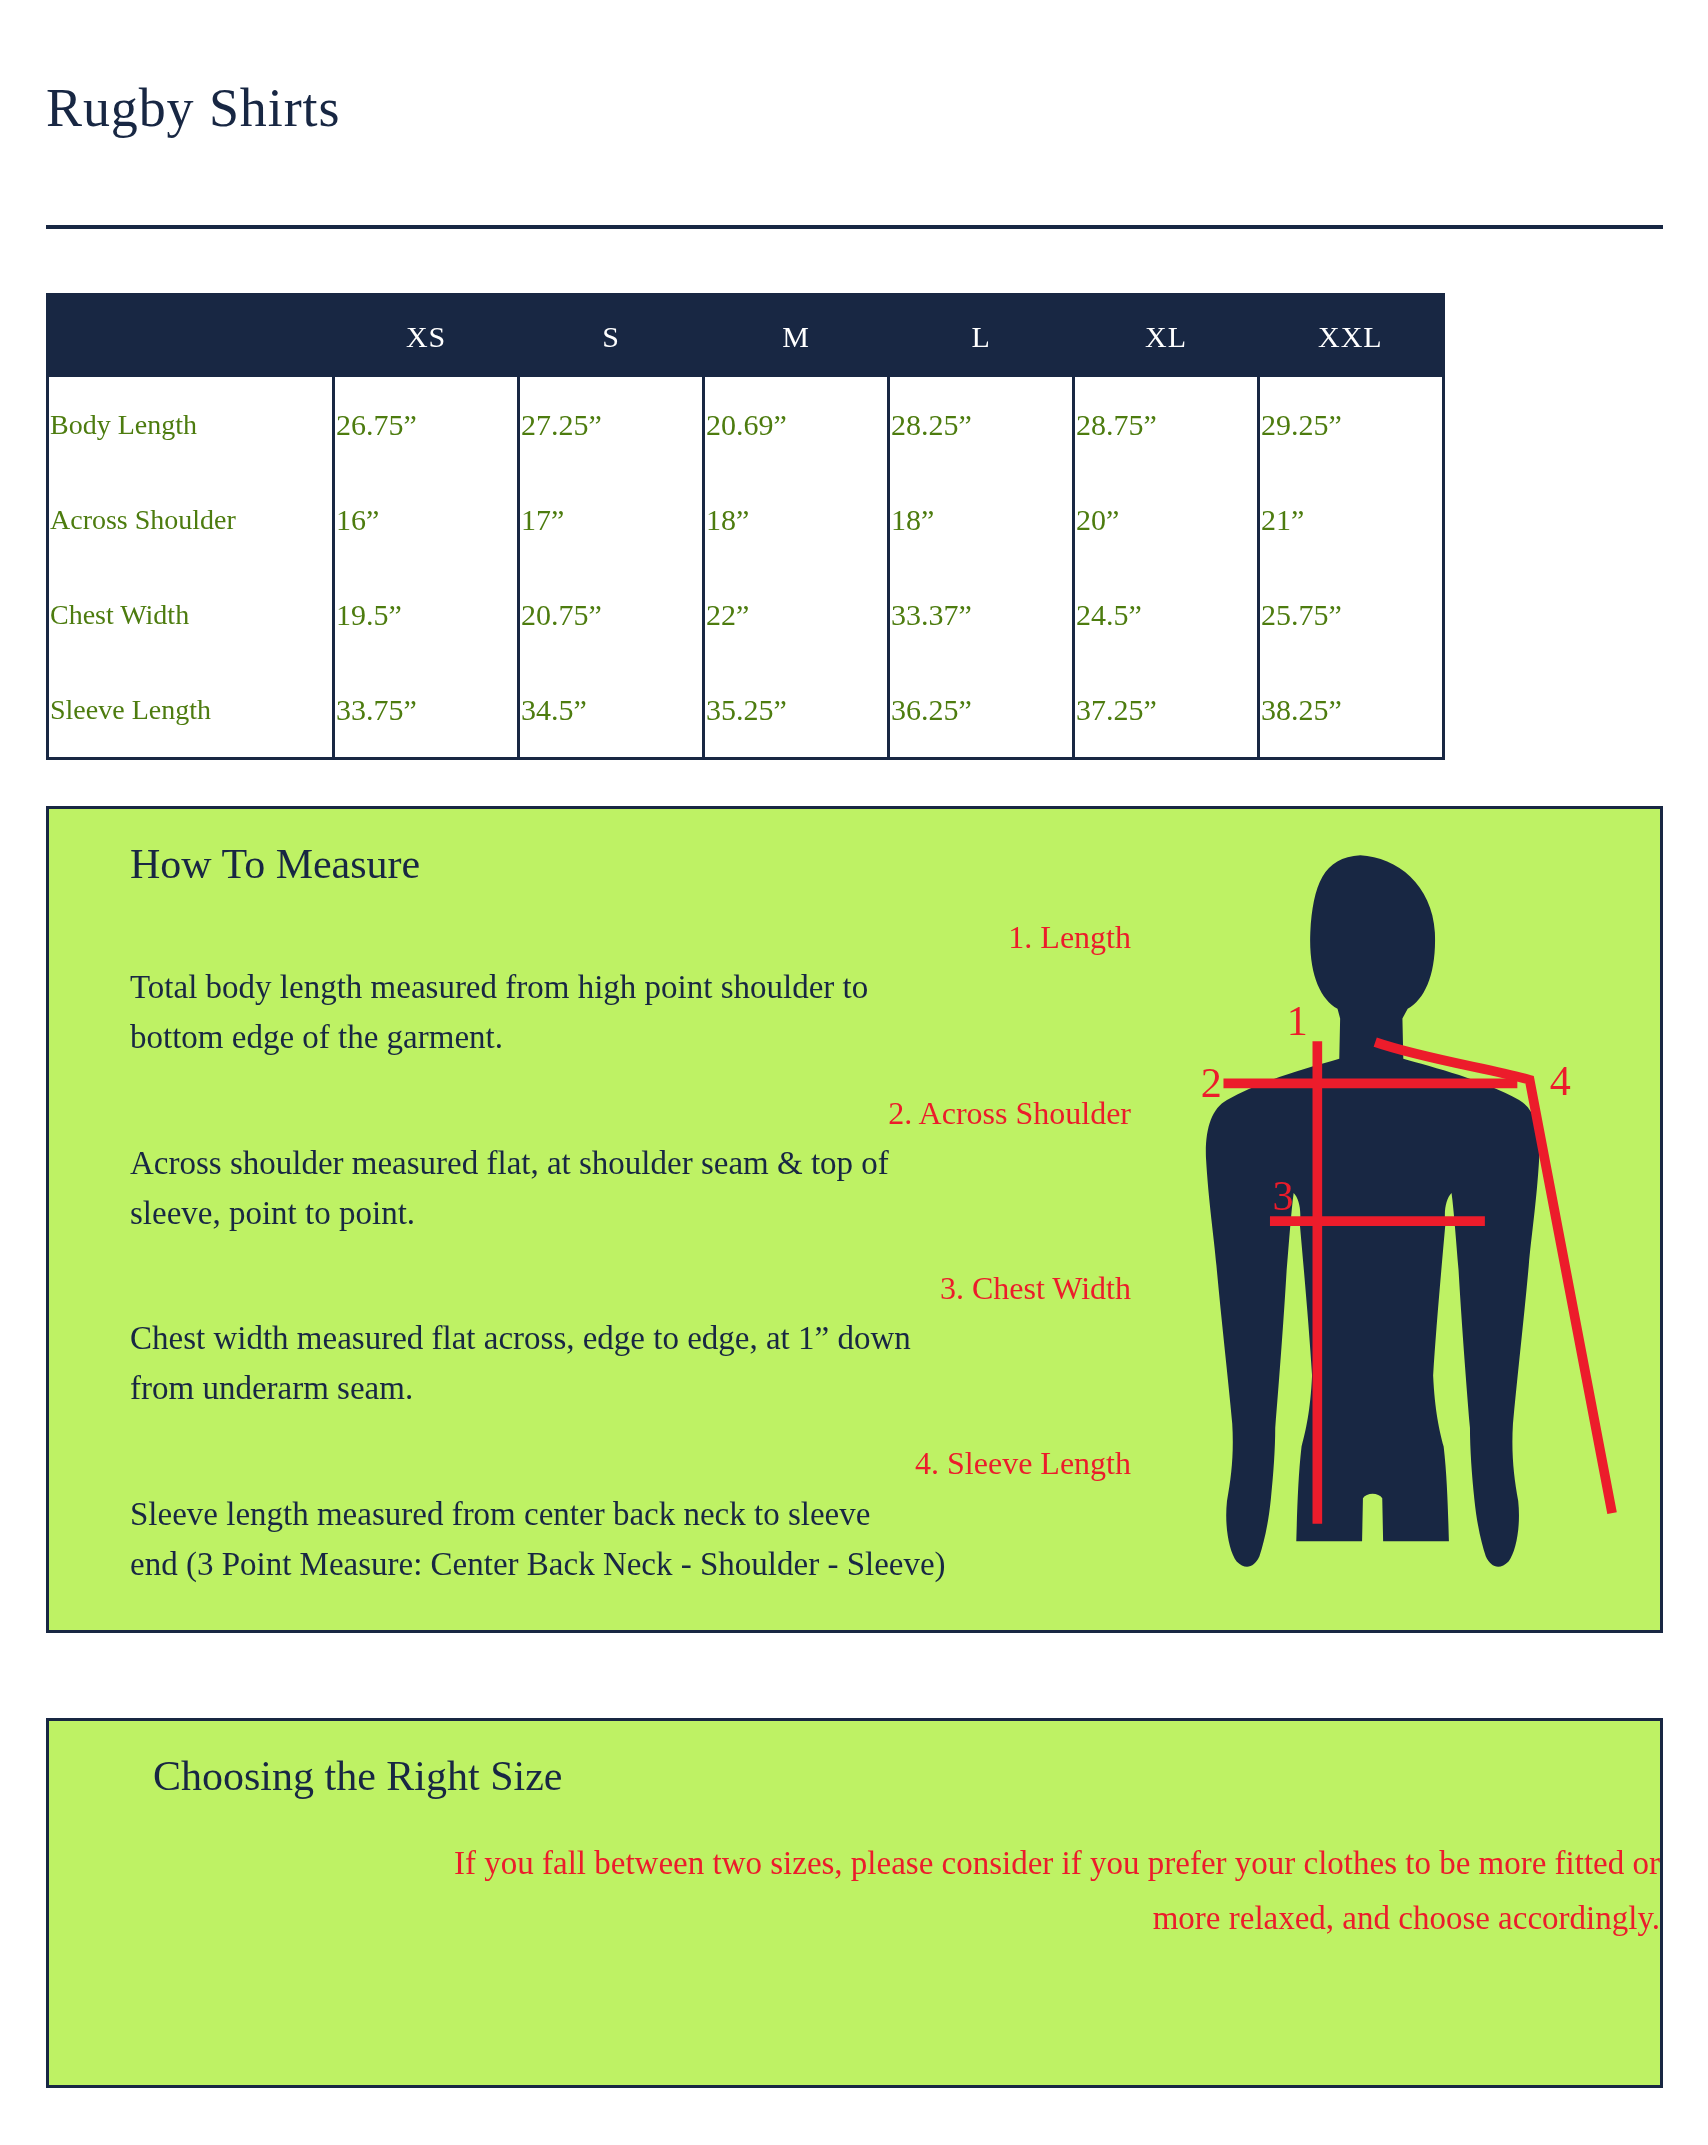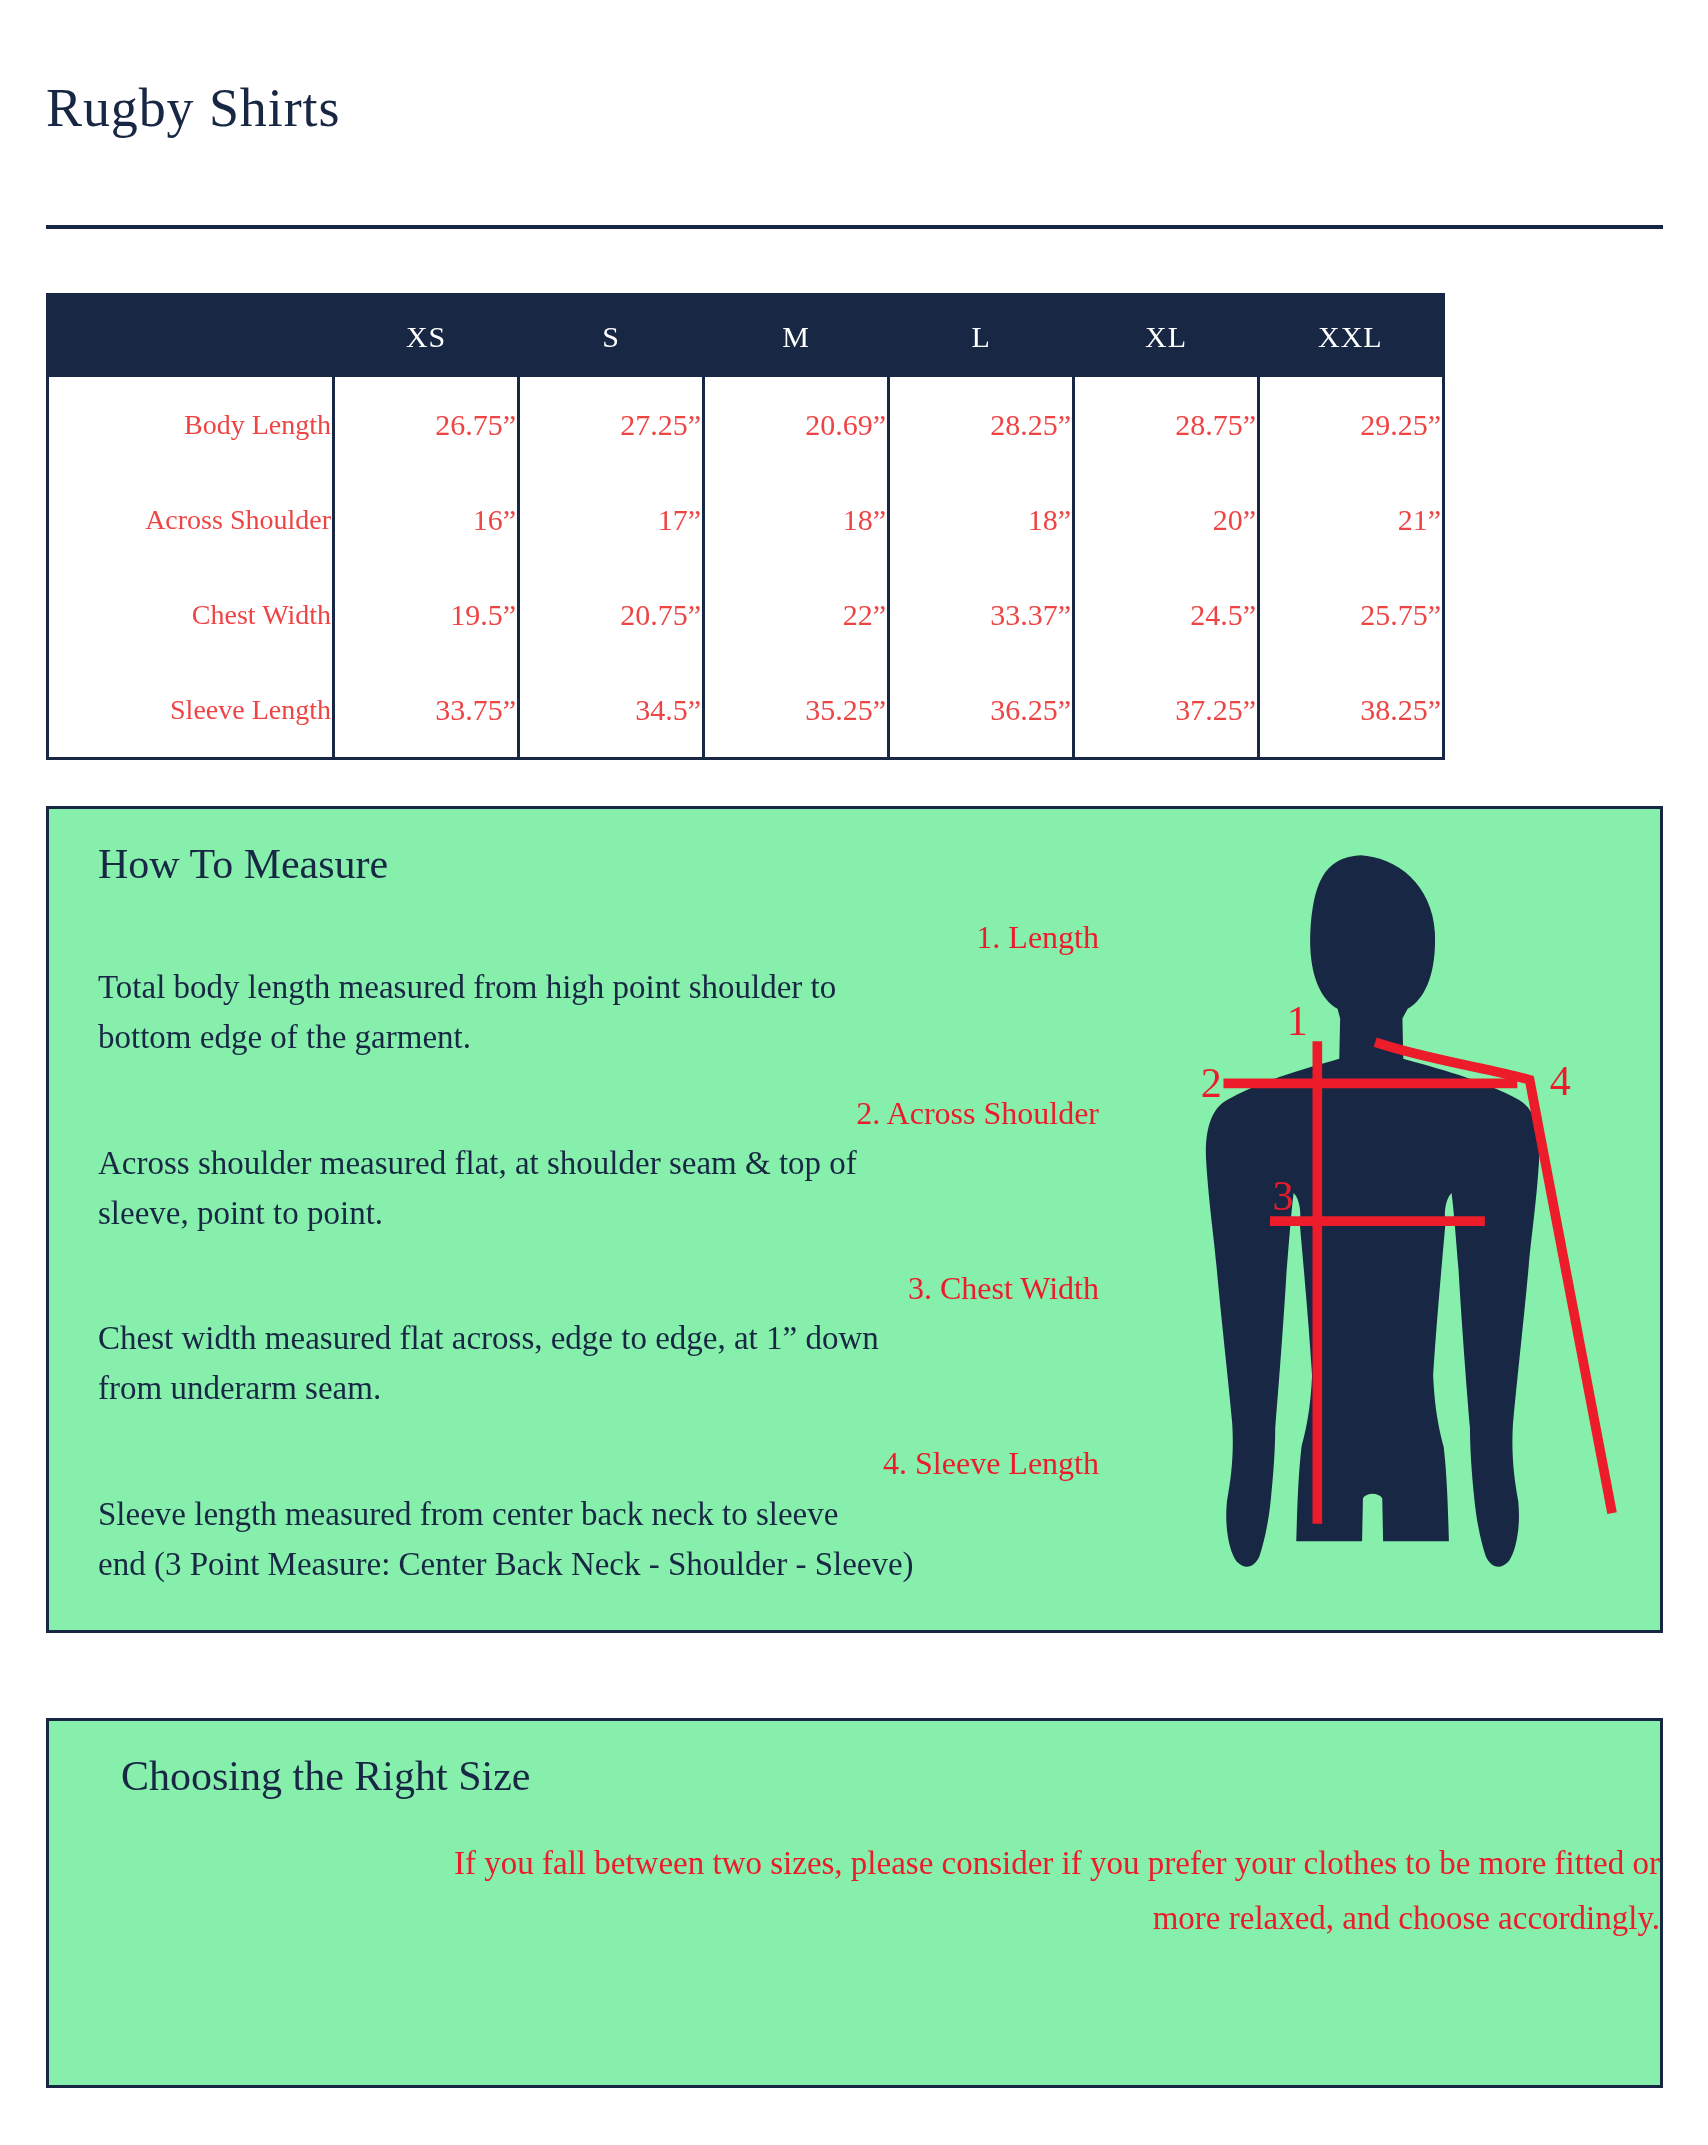--- a/index.html
+++ b/index.html
@@ -19,26 +19,26 @@
     border:3.5px solid #182743;
   }
   table.size-chart col.labcol{width:286px;}
   table.size-chart thead th{
     background:#182743;color:#ffffff;font-weight:400;
     font-size:30px;height:79px;text-align:center;letter-spacing:0.9px;border:none;
   }
   table.size-chart tbody td{
     border-left:3.5px solid #182743;border-right:3.5px solid #182743;
     border-top:none;border-bottom:none;
-    color:#ef4444;font-size:30px;text-align:right;height:93px;
+    color:#4d7c0f;font-size:30px;text-align:left;height:93px;
   }
   table.size-chart tbody td.lab{font-size:28px;}
 
   
-  .box{position:absolute;left:46px;width:1617px;border:3.5px solid #182743;box-sizing:border-box;background:#86efac;}
+  .box{position:absolute;left:46px;width:1617px;border:3.5px solid #182743;box-sizing:border-box;background:#bef264;padding-left:32px;}
   .measure-box{top:806px;height:827px;}
   .choose-box{top:1718px;height:370px;}
 
   .measure-box h2{
     margin:32px 0 0 49px;font-size:42px;font-weight:400;color:#182743;line-height:1.1;
   }
   .m-sections{margin:8.8px 0 0 49px;width:1001px;}
   .m-section h3{
     margin:30px 0 3.5px 0;font-size:32px;font-weight:400;color:#ec1c2b;line-height:1.3;text-align:right;
   }

